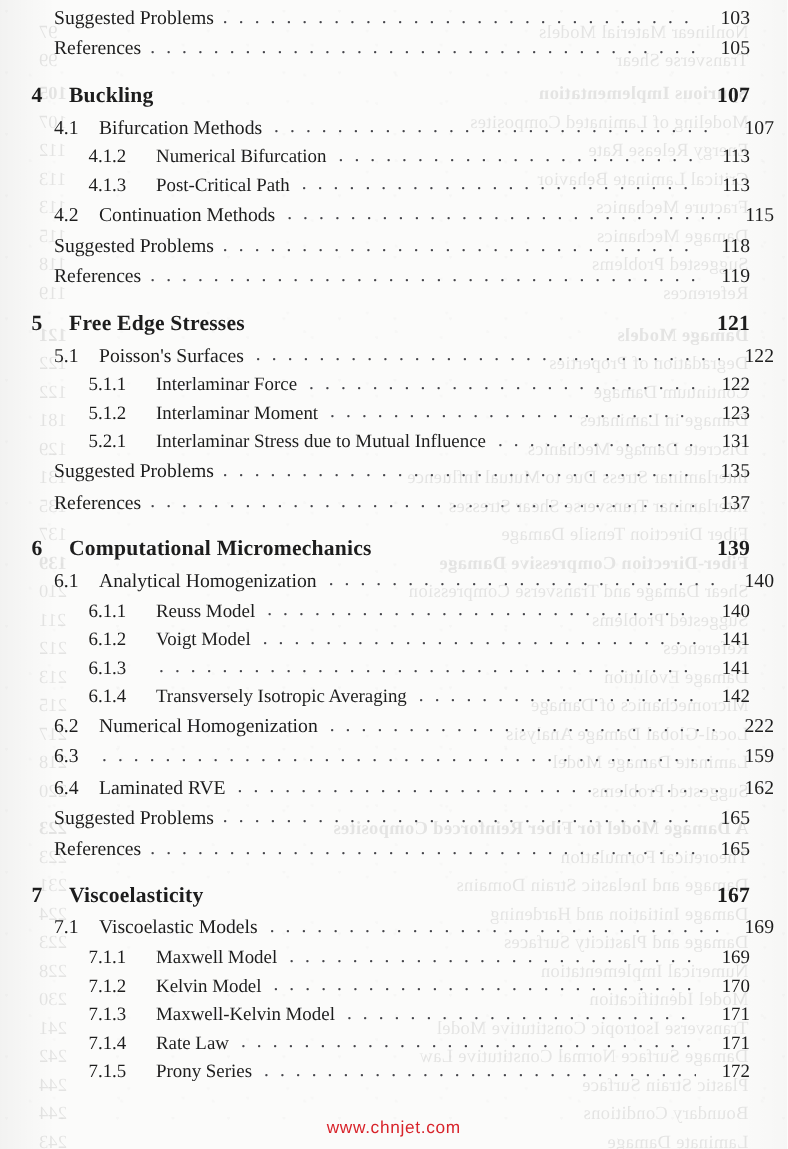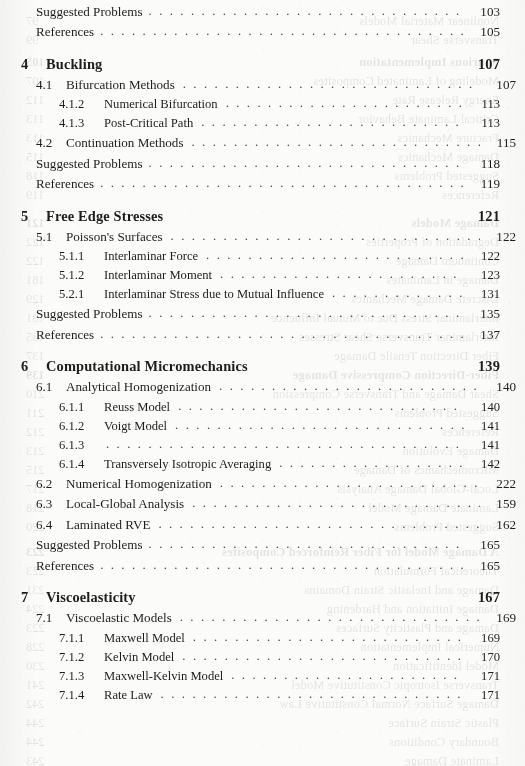--- a/index.html
+++ b/index.html
@@ -455,21 +455,20 @@
         <span class="page">142</span>
       </div>
       <div class="entry lvl-section">
         <span class="num">6.2</span>
         <span class="title">Numerical Homogenization</span>
         <span class="leader"></span>
         <span class="page">222</span>
       </div>
       <div class="entry lvl-section">
         <span class="num">6.3</span>
-        <span class="title">Local-Global Analysis</span>
         <span class="leader"></span>
         <span class="page">159</span>
       </div>
       <div class="entry lvl-section">
         <span class="num">6.4</span>
         <span class="title">Laminated RVE</span>
         <span class="leader"></span>
         <span class="page">162</span>
       </div>
       <div class="entry lvl-plain">
@@ -512,15 +511,22 @@
         <span class="title">Maxwell-Kelvin Model</span>
         <span class="leader"></span>
         <span class="page">171</span>
       </div>
       <div class="entry lvl-sub">
         <span class="num">7.1.4</span>
         <span class="title">Rate Law</span>
         <span class="leader"></span>
         <span class="page">171</span>
       </div>
+      <div class="entry lvl-sub">
+        <span class="num">7.1.5</span>
+        <span class="title">Prony Series</span>
+        <span class="leader"></span>
+        <span class="page">172</span>
+      </div>
     </div>
 
+  <div id="watermark">www.chnjet.com</div>
 </div>
 
 </body></html>

